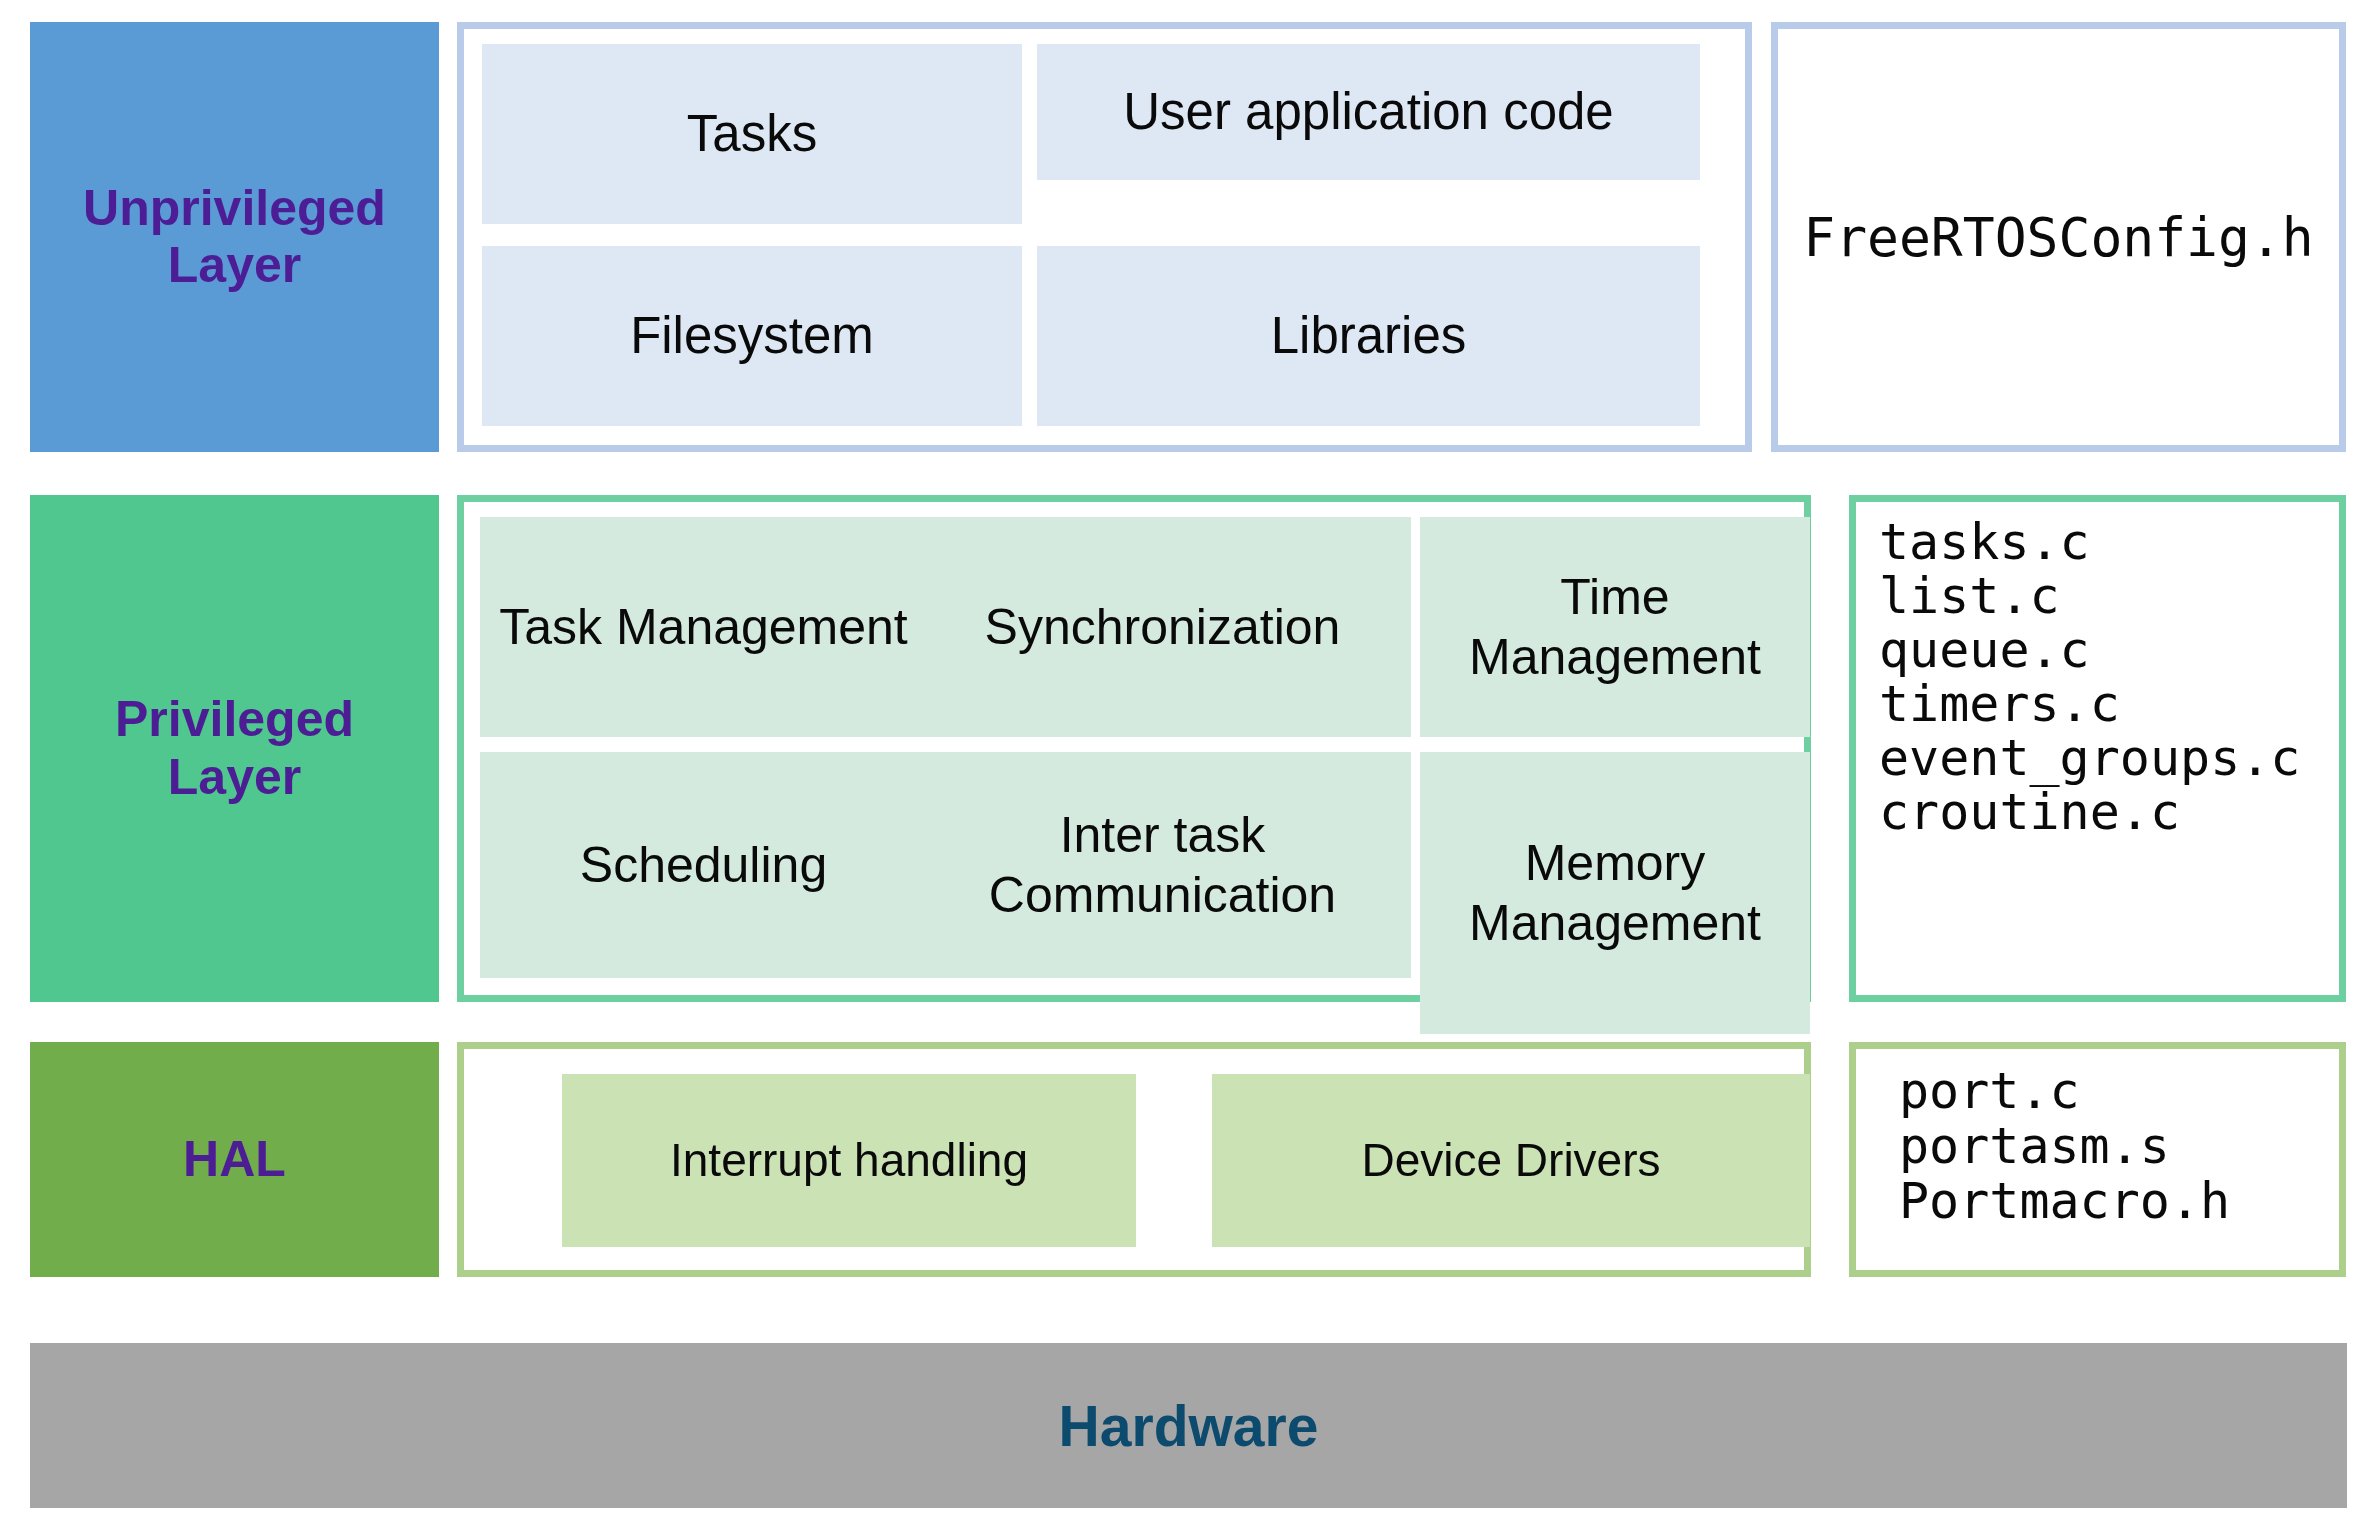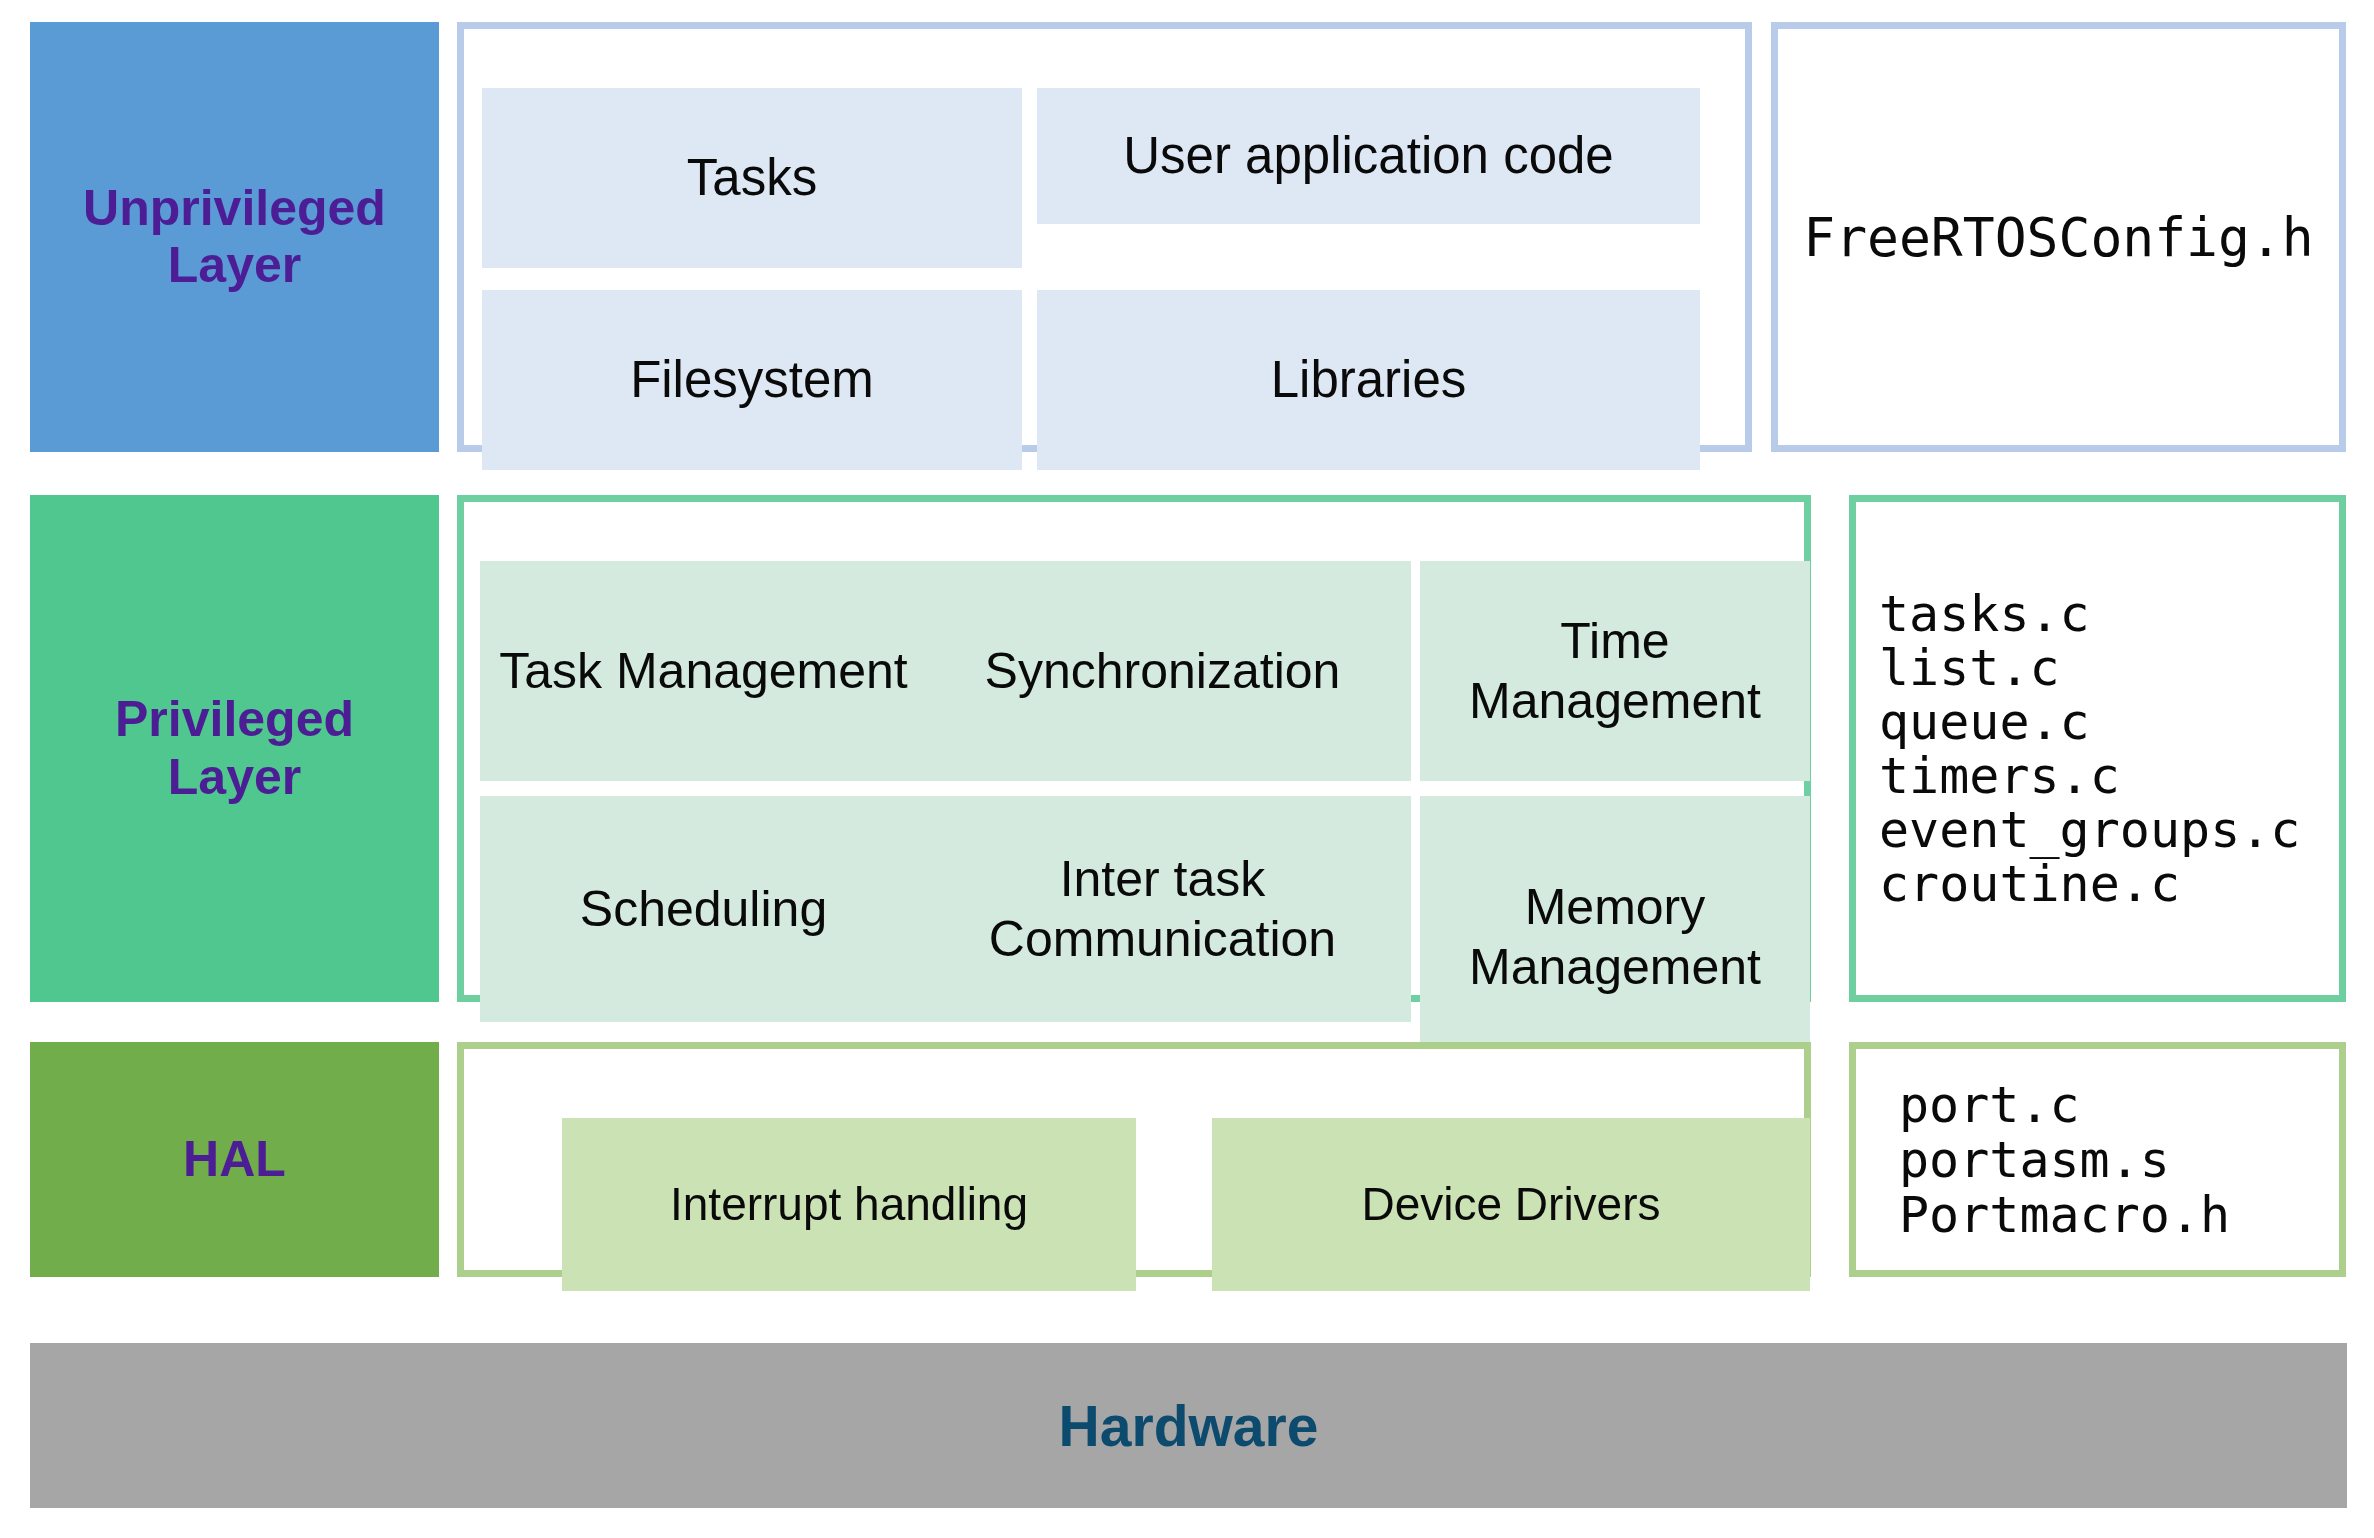--- a/index.html
+++ b/index.html
@@ -85,21 +85,20 @@
   
   .tile {
     position: absolute;
     display: flex;
     align-items: center;
     justify-content: center;
     text-align: center;
     color: #0a0a0a;
     line-height: 1.2;
     box-sizing: border-box;
-    margin-top: 44px;
   }
   .tile .txt { display: block; padding: 0 10px; }
 
   .tile-blue  { background: #dee8f4; font-size: 51px; }
   .tile-green { background: #d4eade; font-size: 50px; }
   .tile-olive { background: #cbe2b5; font-size: 46px; }
 
   
   #tile-tasks      { left: 482px;  top: 44px;  width: 540px; height: 180px; }
   #tile-userapp    { left: 1037px; top: 44px;  width: 663px; height: 136px; }
@@ -132,21 +131,20 @@
     left: 1778px; top: 29px; width: 561px; height: 416px;
     font-size: 53px;
   }
   .mono-list {
     position: absolute;
     font-family: "DejaVu Sans Mono", "Liberation Mono", monospace;
     color: #0a0a0a;
     box-sizing: border-box;
     display: flex;
     flex-direction: column;
-    justify-content: center;
   }
   .mono-list .line { display: block; white-space: pre; }
 
   #privileged-file-list {
     left: 1879px; top: 515px; width: 467px; height: 467px;
     font-size: 50px;
     line-height: 1.08;
   }
   #hal-file-list {
     left: 1899px; top: 1064px; width: 447px; height: 193px;

